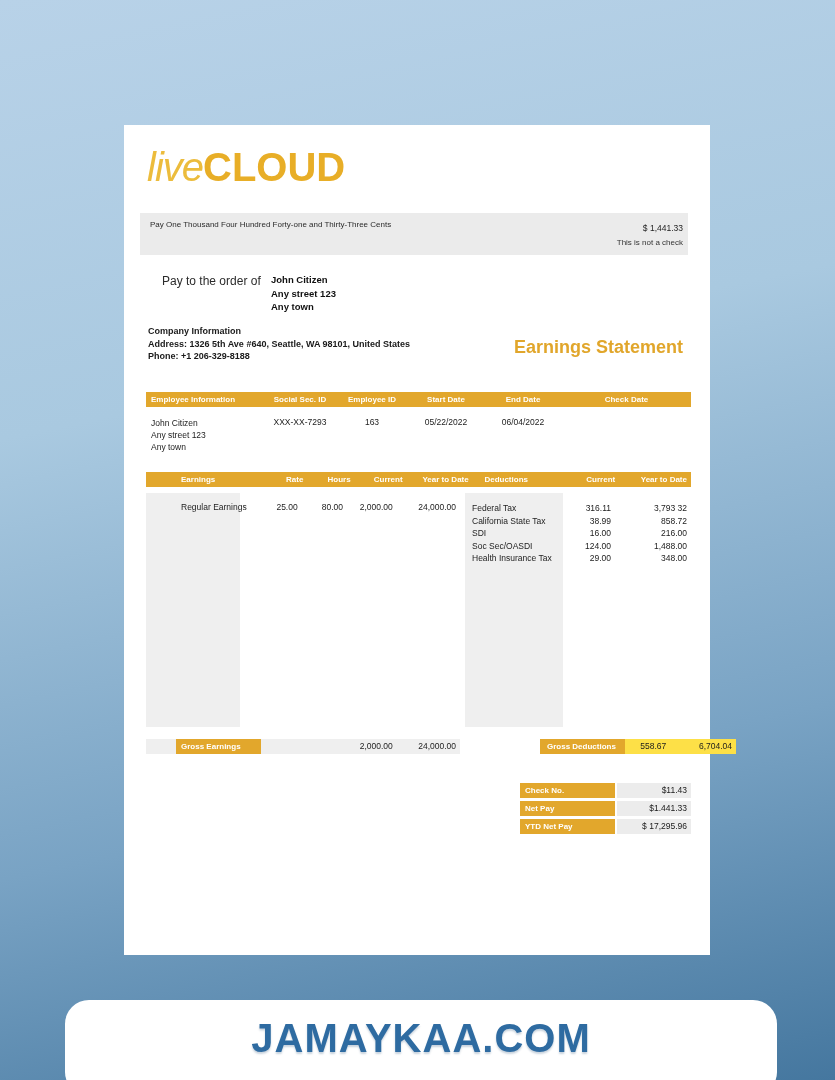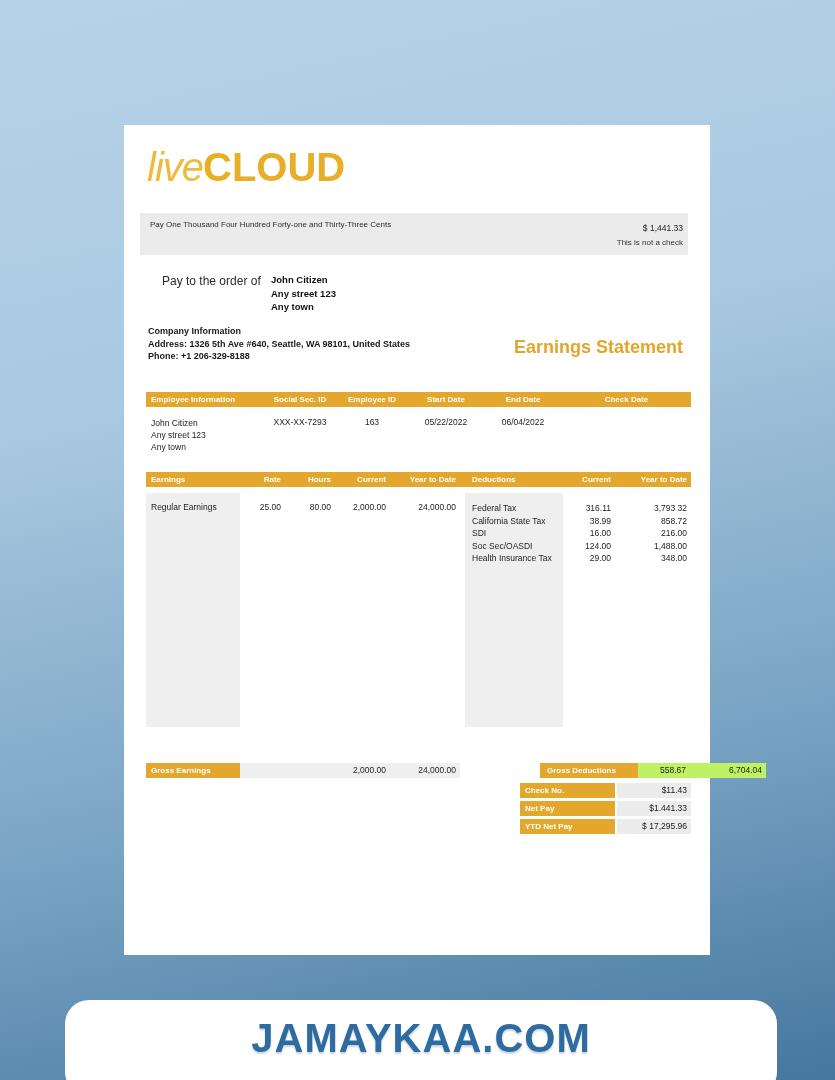--- a/index.html
+++ b/index.html
@@ -42,33 +42,33 @@
   .main-header { top:347px; }
   .cell { overflow:hidden; white-space:nowrap; }
   .al { text-align:left; padding-left:5px; }
   .ac { text-align:center; }
   .ar { text-align:right; padding-right:4px; }
   
   .ec1{width:118px;} .ec2{width:72px;} .ec3{width:72px;} .ec4{width:76px;} .ec5{width:78px;} .ec6{width:129px;}
   .emp-values { position:absolute; left:22px; top:292px; width:545px; display:flex; font-size:8.5px; color:#222; }
   .emp-values .namecol { line-height:12px; }
   
-  .mc-name{width:94px;} .mc-rate{width:45px;} .mc-hours{width:50px;} .mc-cur{width:55px;} .mc-ytd{width:70px;}
+  .mc-name{width:94px;margin-left:30px;} .mc-rate{width:45px;} .mc-hours{width:50px;} .mc-cur{width:55px;} .mc-ytd{width:70px;}
   .gapcol{width:5px;}
   .dc-name{width:98px; padding-left:7px;} .dc-cur{width:52px;} .dc-ytd{width:76px;}
   .tbody { position:absolute; left:22px; top:368px; width:545px; height:234px; font-size:8.5px; color:#222;padding-left:33px; }
   .band-left { position:absolute; left:0; top:0; width:94px; height:234px; background:#efefef; }
   .band-right { position:absolute; left:319px; top:0; width:98px; height:234px; background:#efefef; }
   .earn-row { position:absolute; left:0; top:9px; width:314px; display:flex; }
   .ded-rows { position:absolute; left:319px; top:9px; width:226px; }
   .ded-row { display:flex; line-height:12.6px; }
   
-  .gross { position:absolute; left:22px; top:638px; width:545px; height:15px; display:flex; font-size:8.5px;gap:40px; }
+  .gross { position:absolute; left:22px; top:614px; width:545px; height:15px; display:flex; font-size:8.5px;gap:40px; }
   .gross .half-left { width:314px; background:#efefef; display:flex; }
-  .gross .half-right { width:226px; background:#bef264; display:flex;align-items:center; }
+  .gross .half-right { width:196px; background:#fde047; display:flex;align-items:center; }
   .chip { background:#e2a72c; color:#fff; font-weight:bold; font-size:8px; line-height:15px; }
   .gross .val { line-height:15px; }
   
   .summary { position:absolute; left:396px; top:658px; width:171px; }
   .sumrow { display:flex; height:15px; margin-bottom:3px; }
   .sumrow .chip { width:95px; padding-left:5px; }
   .sumrow .spacer { width:2px; }
   .sumrow .sval { flex:1; background:#ececec; text-align:right; padding-right:4px; font-size:8.5px; line-height:15px; color:#1a1a1a; }
   
   .footer {

